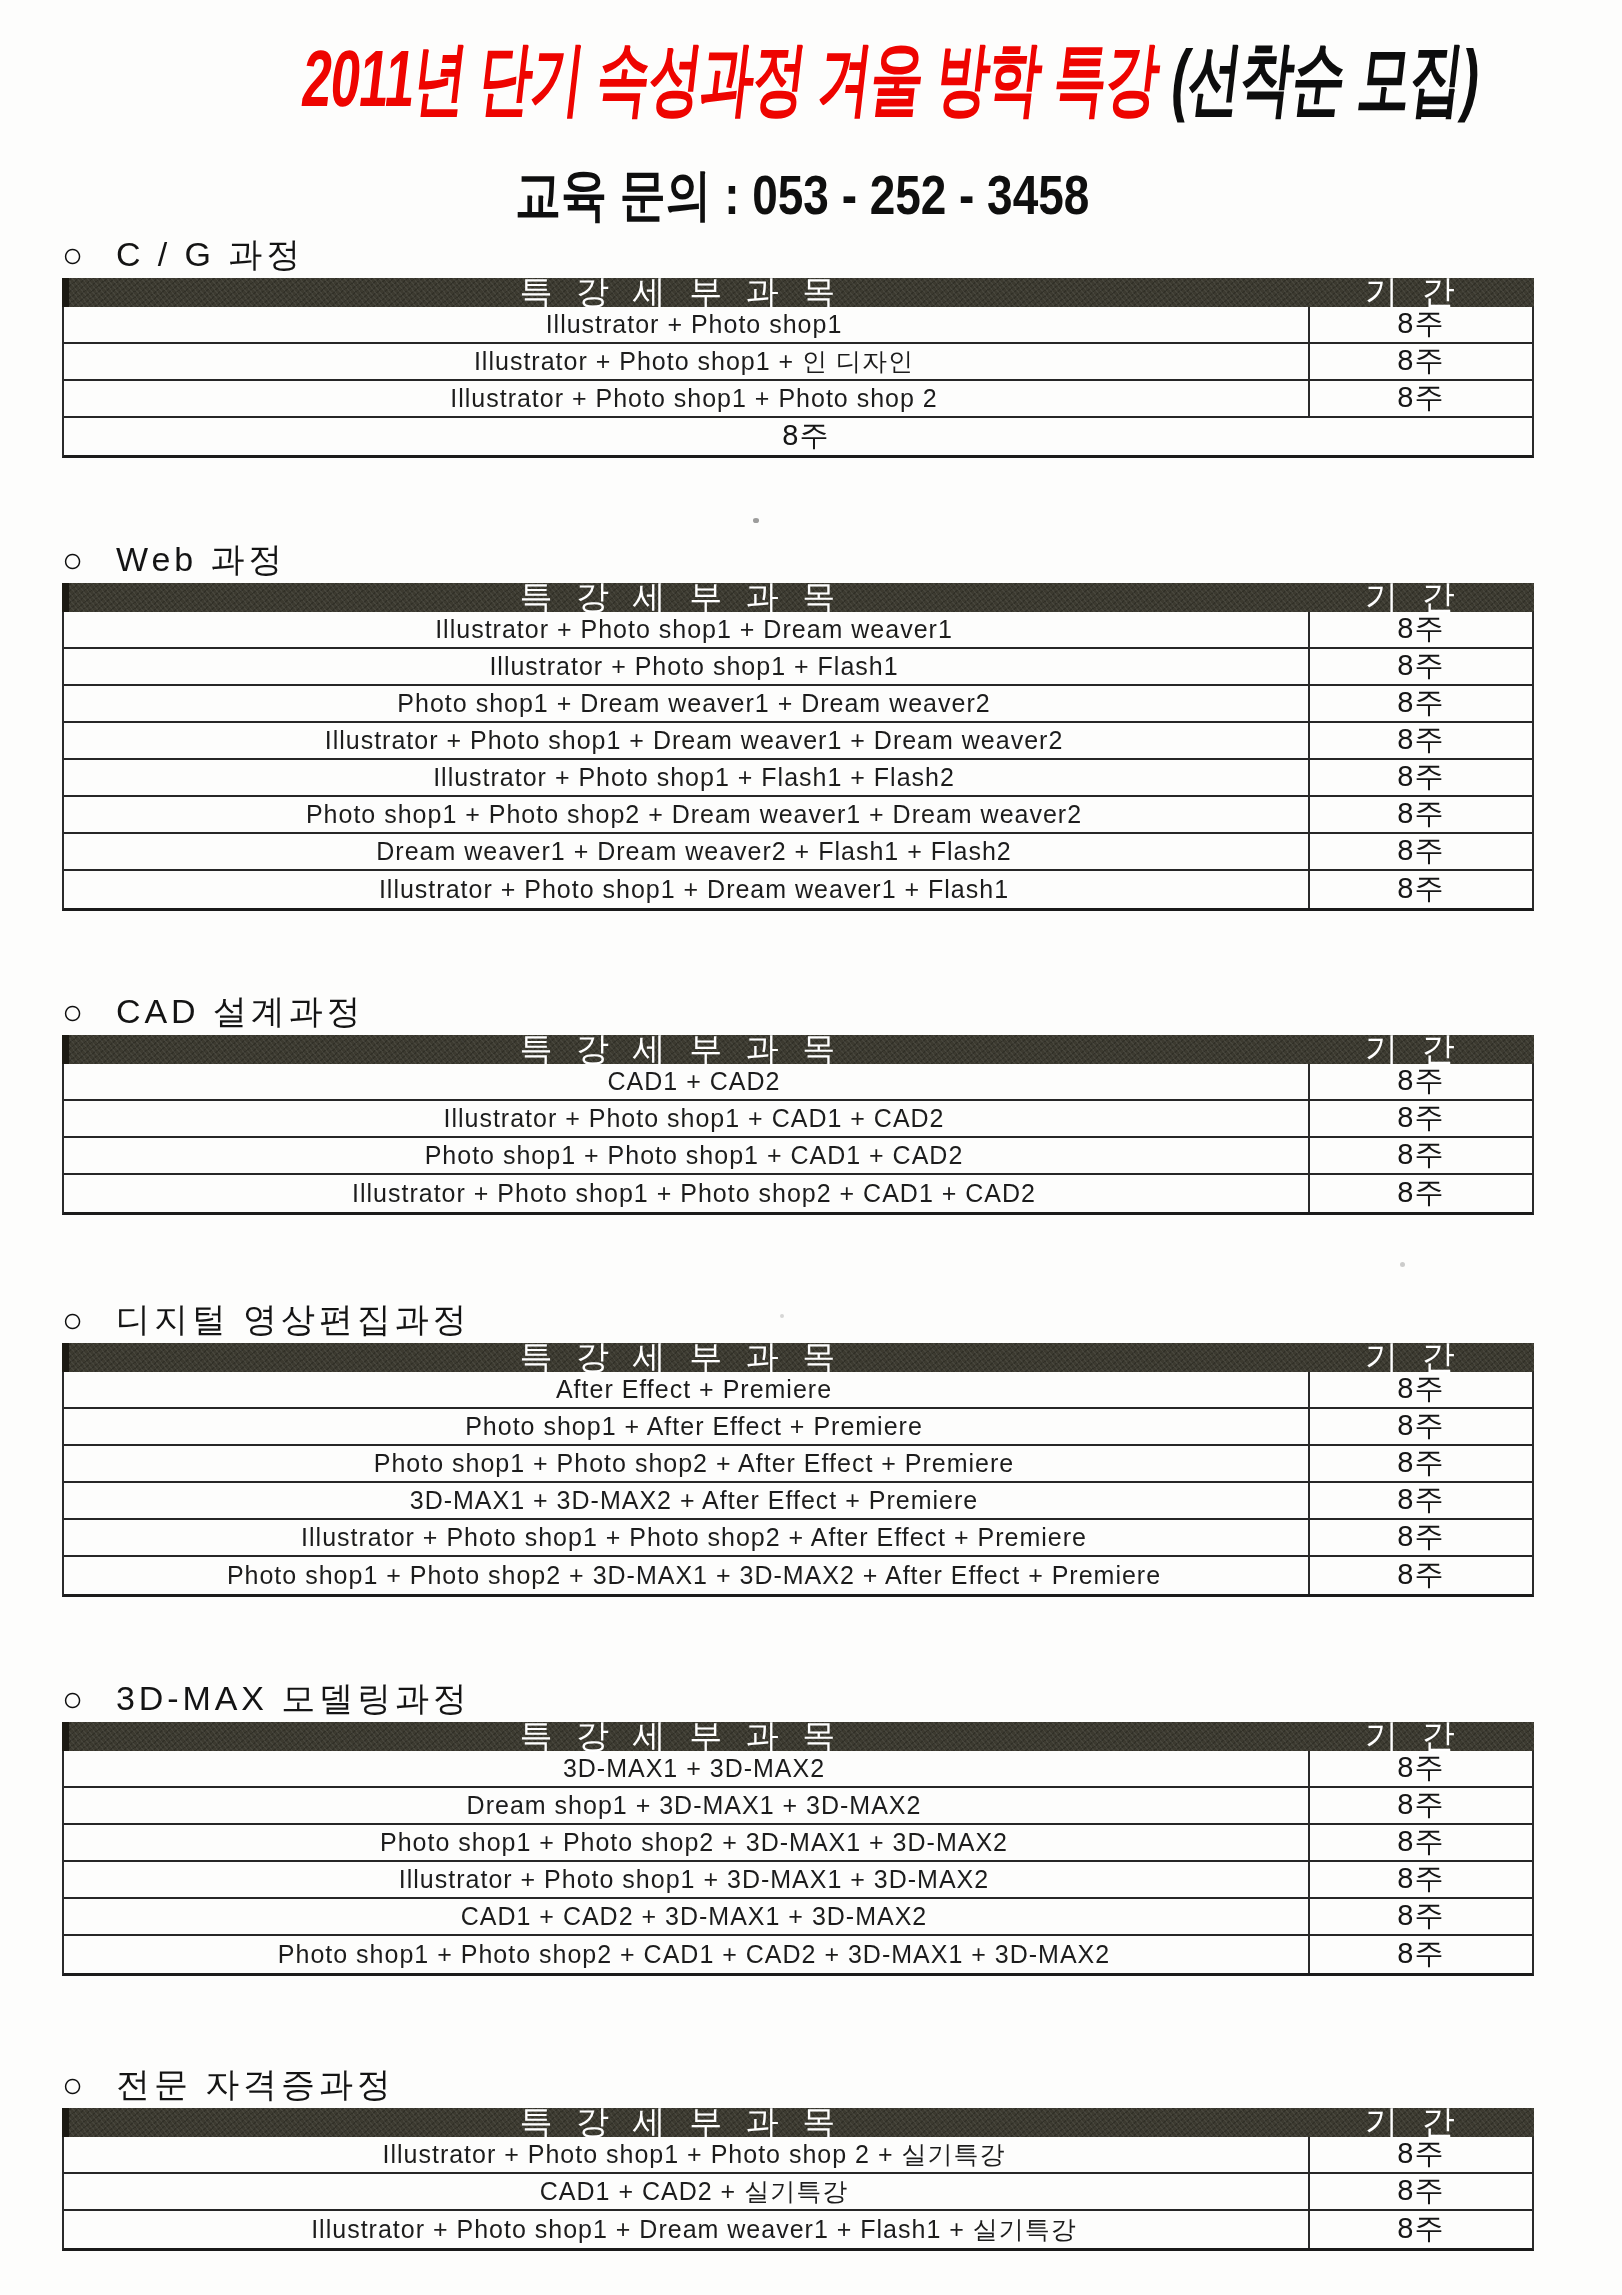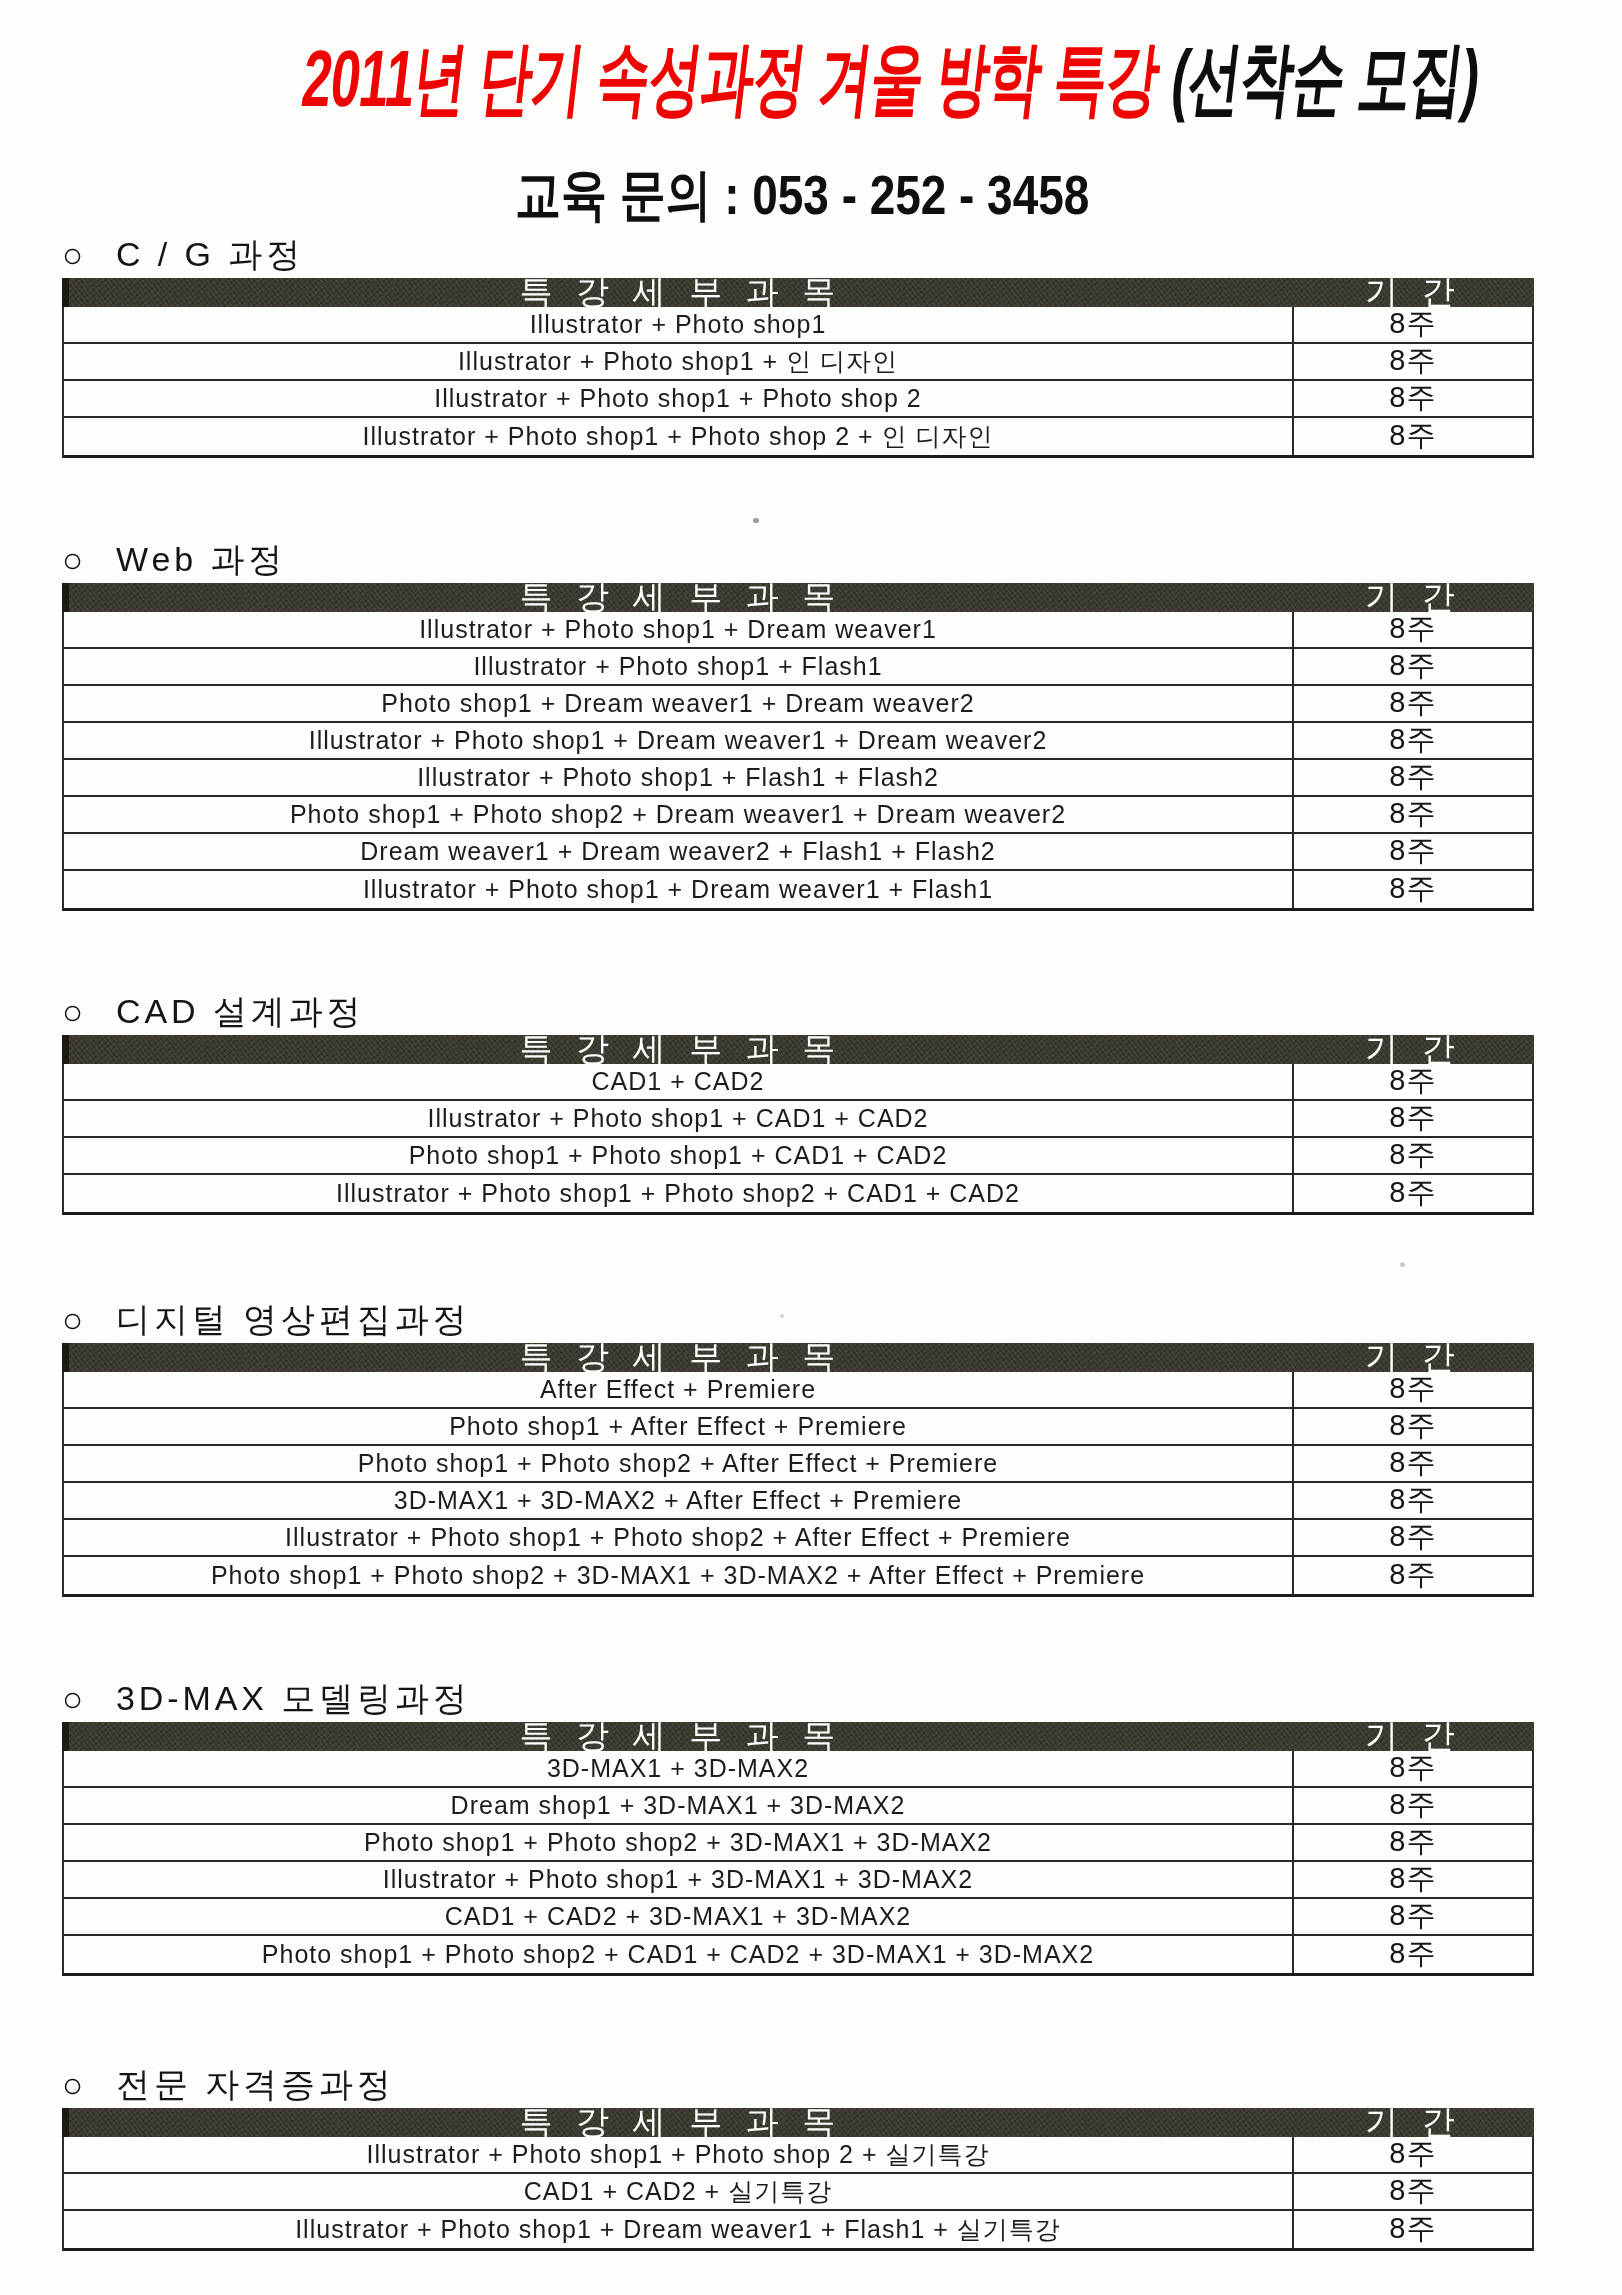--- a/index.html
+++ b/index.html
@@ -71,20 +71,21 @@
   
   .tbody {
     border-left:2px solid #2b2b2b;
     border-right:2px solid #2b2b2b;
     border-bottom:3.9px solid #1b1b1b;
     box-sizing:border-box;
   }
   .trow {
     display:flex; height:37px; box-sizing:border-box;
     border-bottom:2px solid #272727;
+    padding-left:16px;
   }
   .trow:last-child { border-bottom:none; }
   .cell {
     display:flex; align-items:center; justify-content:center;
     white-space:nowrap; box-sizing:border-box;
   }
   .cell.subject {
     width:1230px; border-right:2px solid #2b2b2b;
     font-size:25px; letter-spacing:1px; color:#1c1c1c;
   }
@@ -129,21 +130,20 @@
           </div>
           <div class="trow">
             <div class="cell subject">Illustrator + Photo shop1 + 인 디자인</div>
             <div class="cell period">8주</div>
           </div>
           <div class="trow">
             <div class="cell subject">Illustrator + Photo shop1 + Photo shop 2</div>
             <div class="cell period">8주</div>
           </div>
           <div class="trow">
-            <div class="cell subject">Illustrator + Photo shop1 + Photo shop 2 + 인 디자인</div>
             <div class="cell period">8주</div>
           </div>
         </div>
   </div>
       <div class="section" style="top: 541px;">
     <div class="sec-label">
       <span class="marker">○</span>
       <span class="label-text">Web 과정</span>
     </div>
     <div class="bar">

